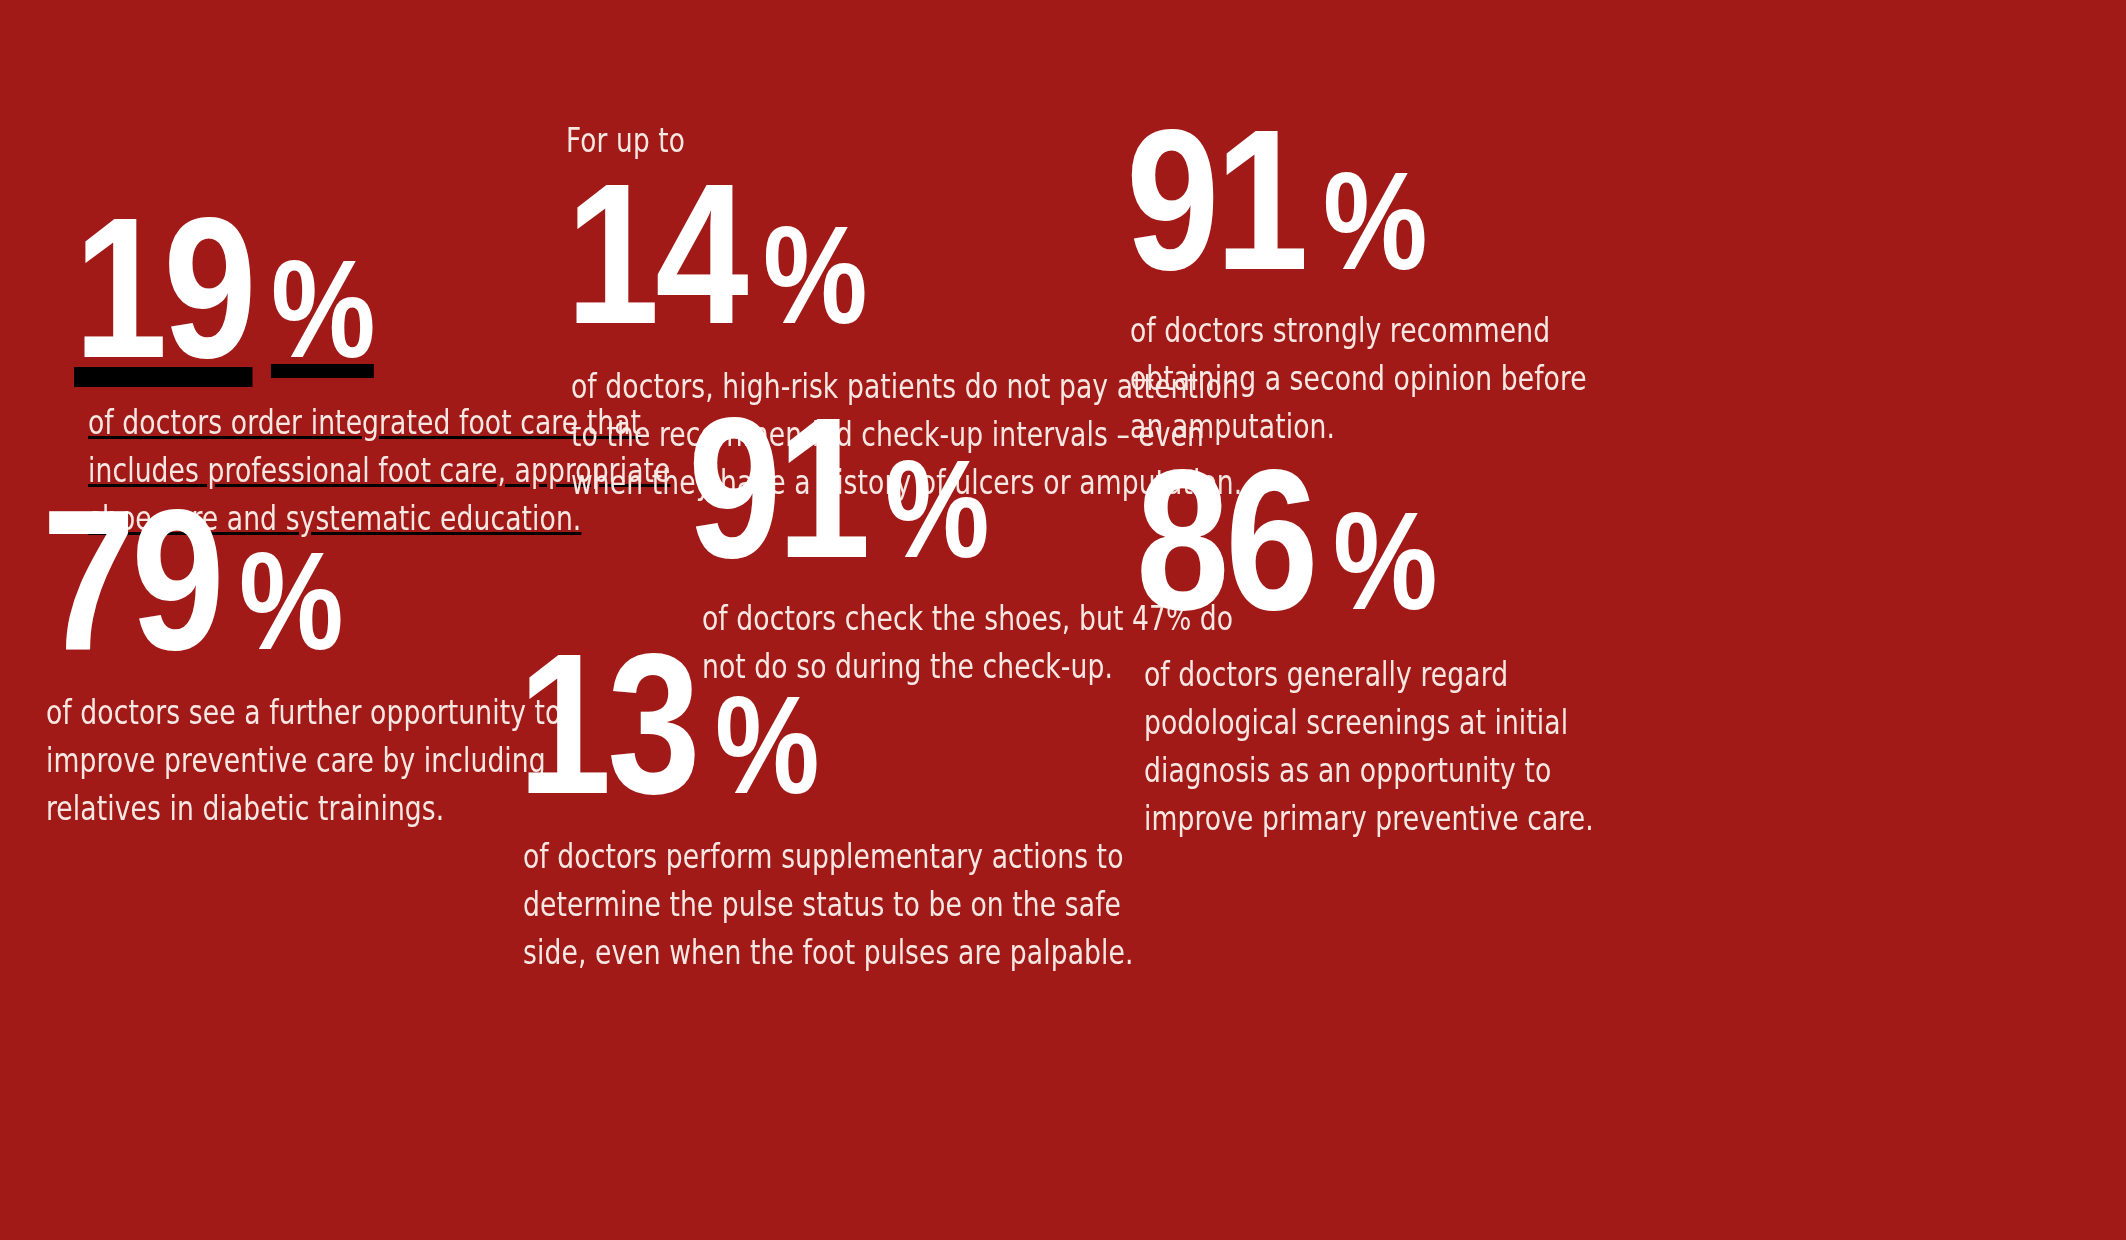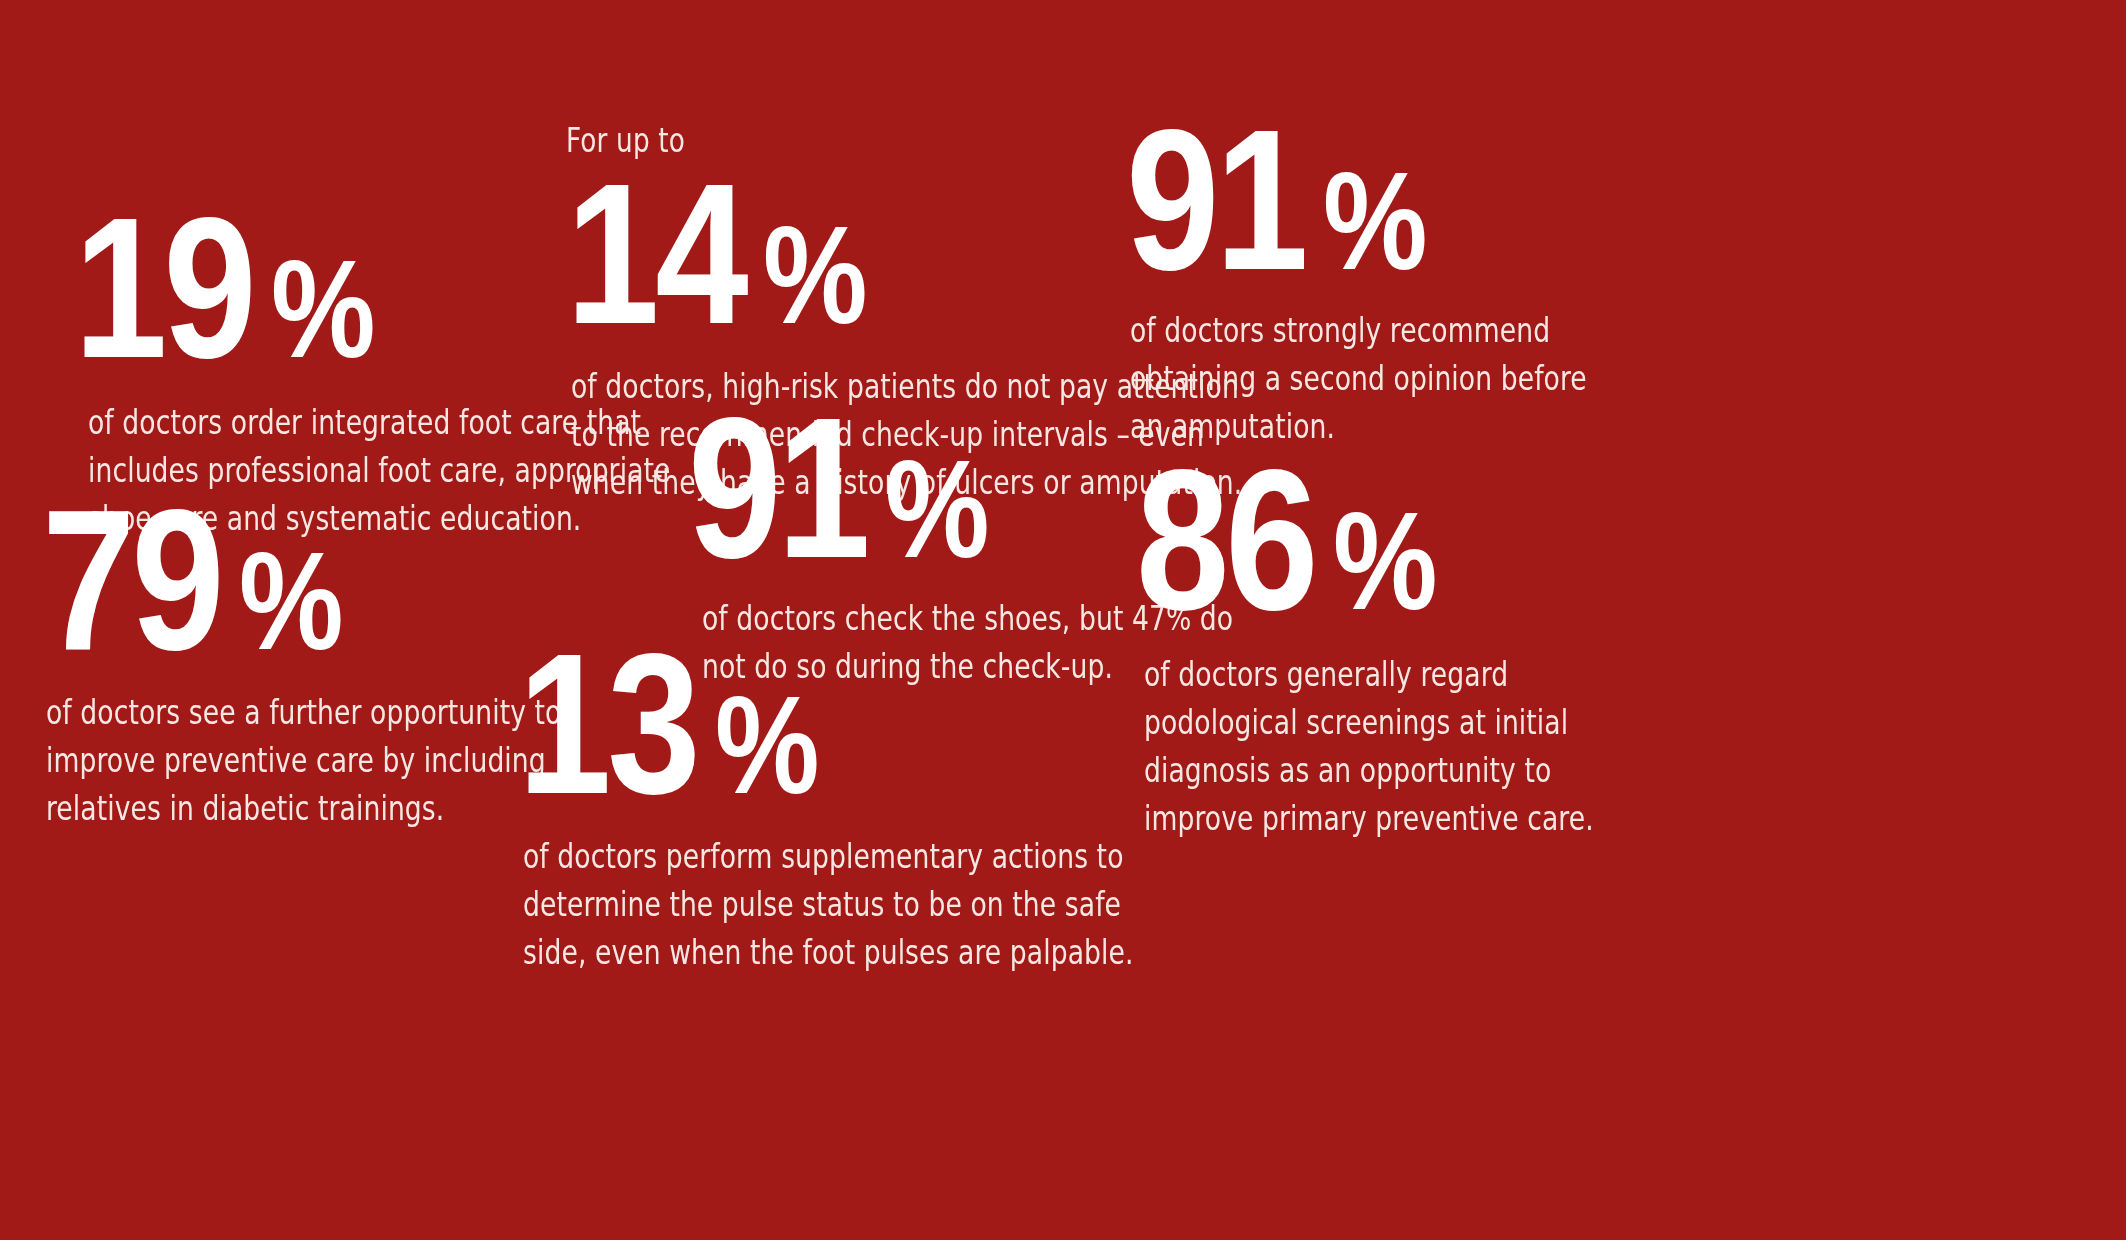--- a/index.html
+++ b/index.html
@@ -74,21 +74,21 @@
     font-weight: 400;
     letter-spacing: 0.1px;
     transform: scaleX(0.87);
     transform-origin: left top;
   }
   .desc div {
     white-space: nowrap;
   }
 
   
-  #block-19      { left: 74px;   top: 200px; }
+  #block-19      { left: 74px;   top: 200px; text-decoration: underline; }
   #block-19 .desc{ margin-top: 22px; margin-left: 14px; }
 
   #block-14      { left: 566px;  top: 120px; }
   #block-14 .figure-line { margin-top: 6px; }
   #block-14 .desc{ margin-top: 20px; margin-left: 5px; }
 
   #block-91a     { left: 1126px; top: 112px; }
   #block-91a .desc { margin-top: 18px; margin-left: 4px; }
 
   #block-79      { left: 42px;   top: 492px; }

